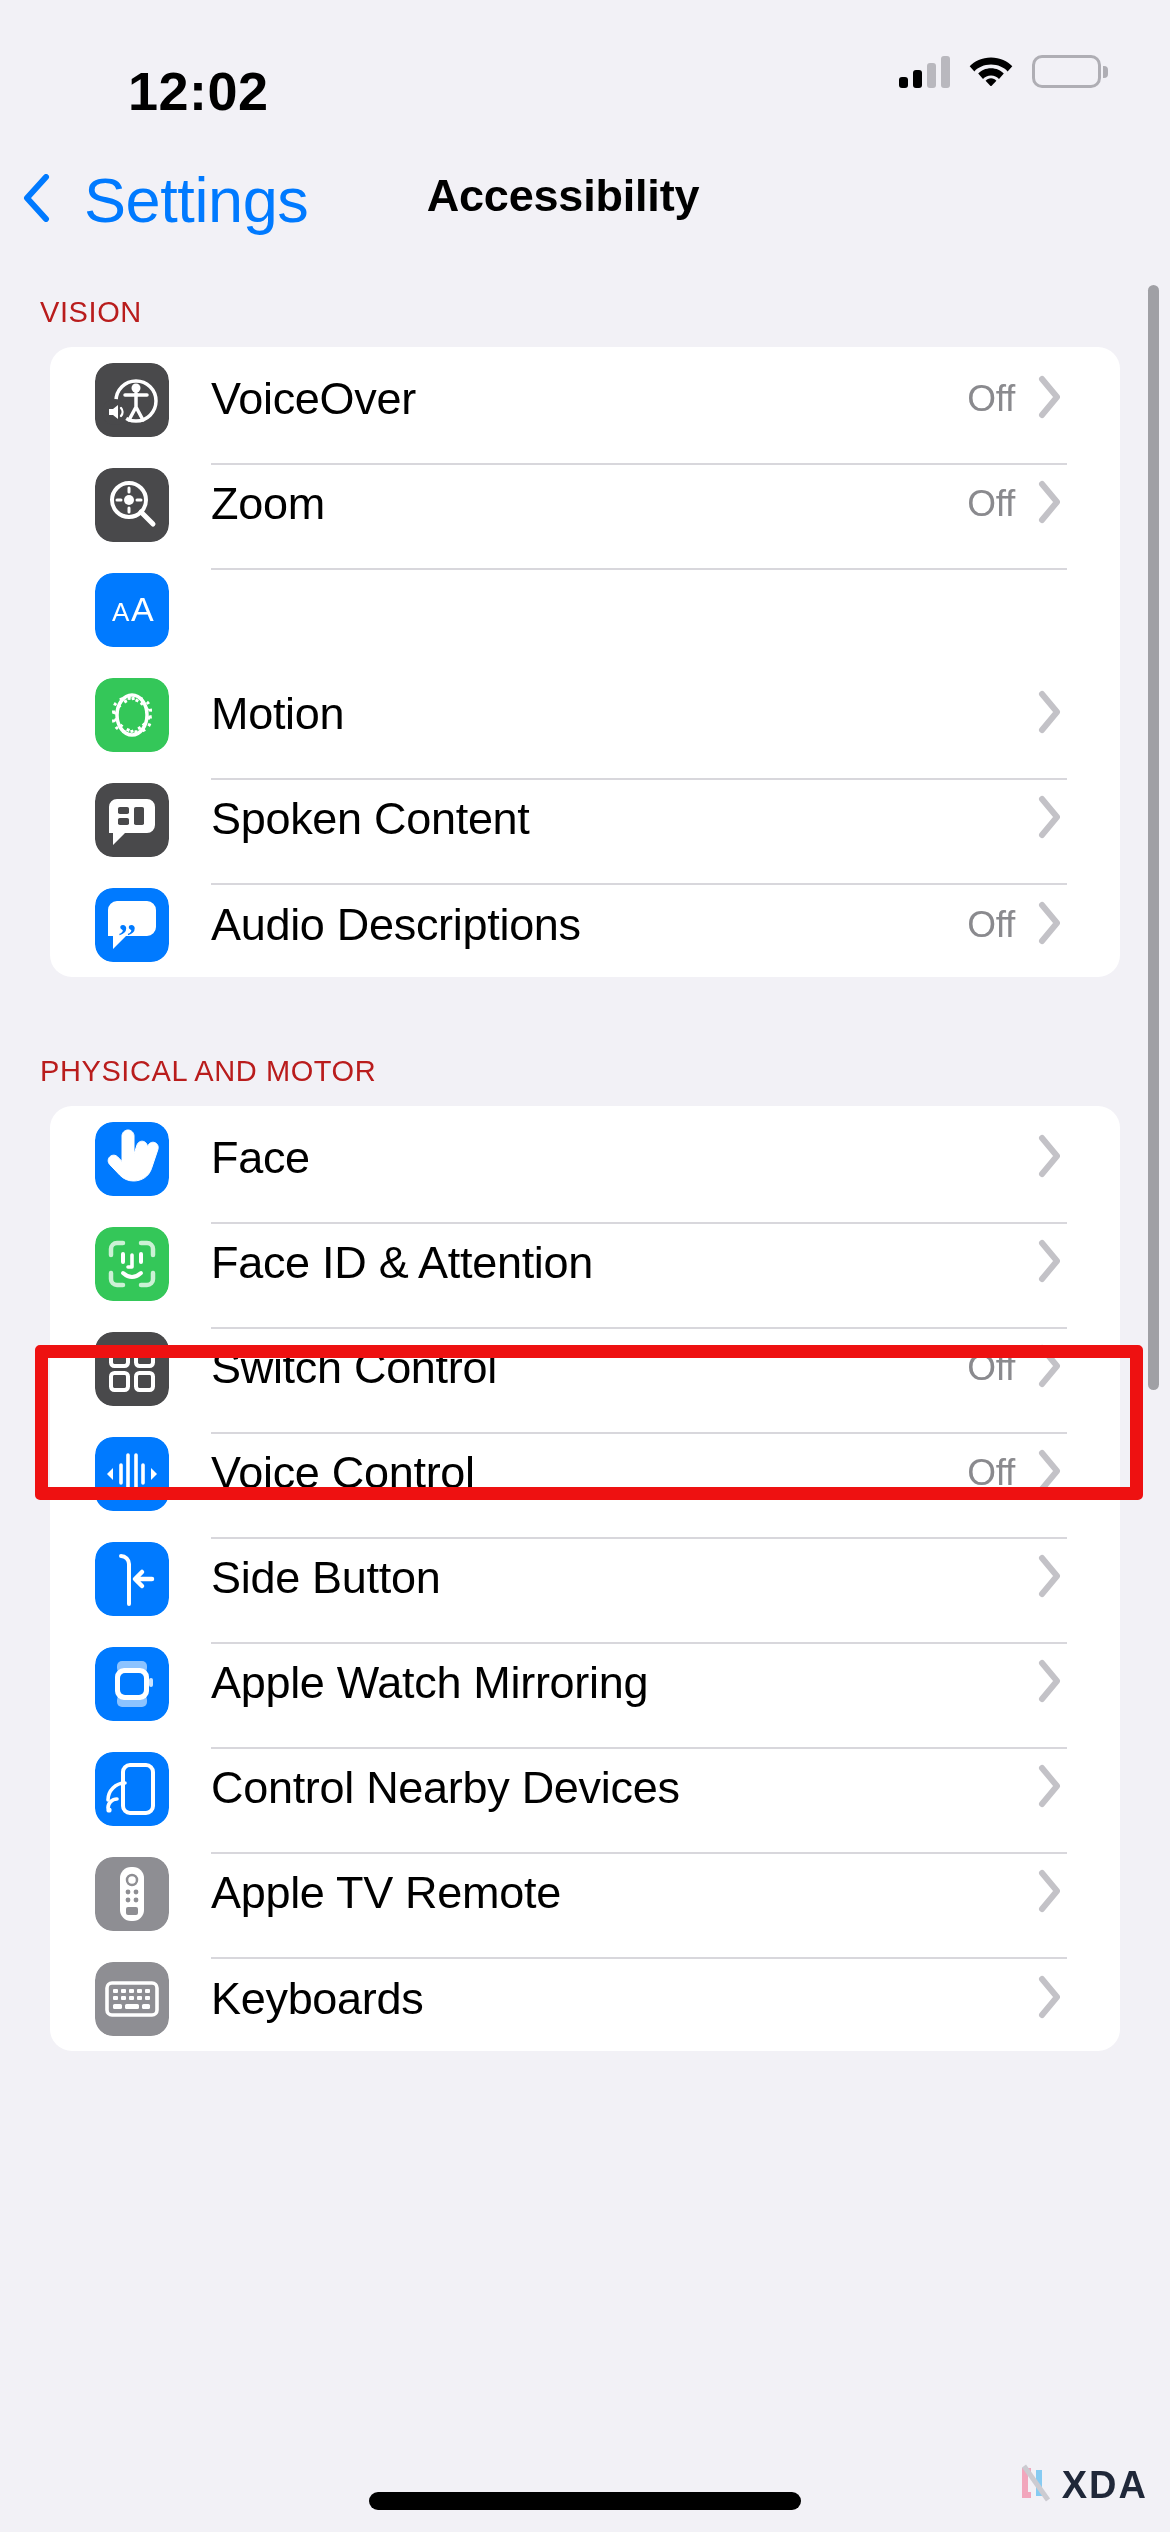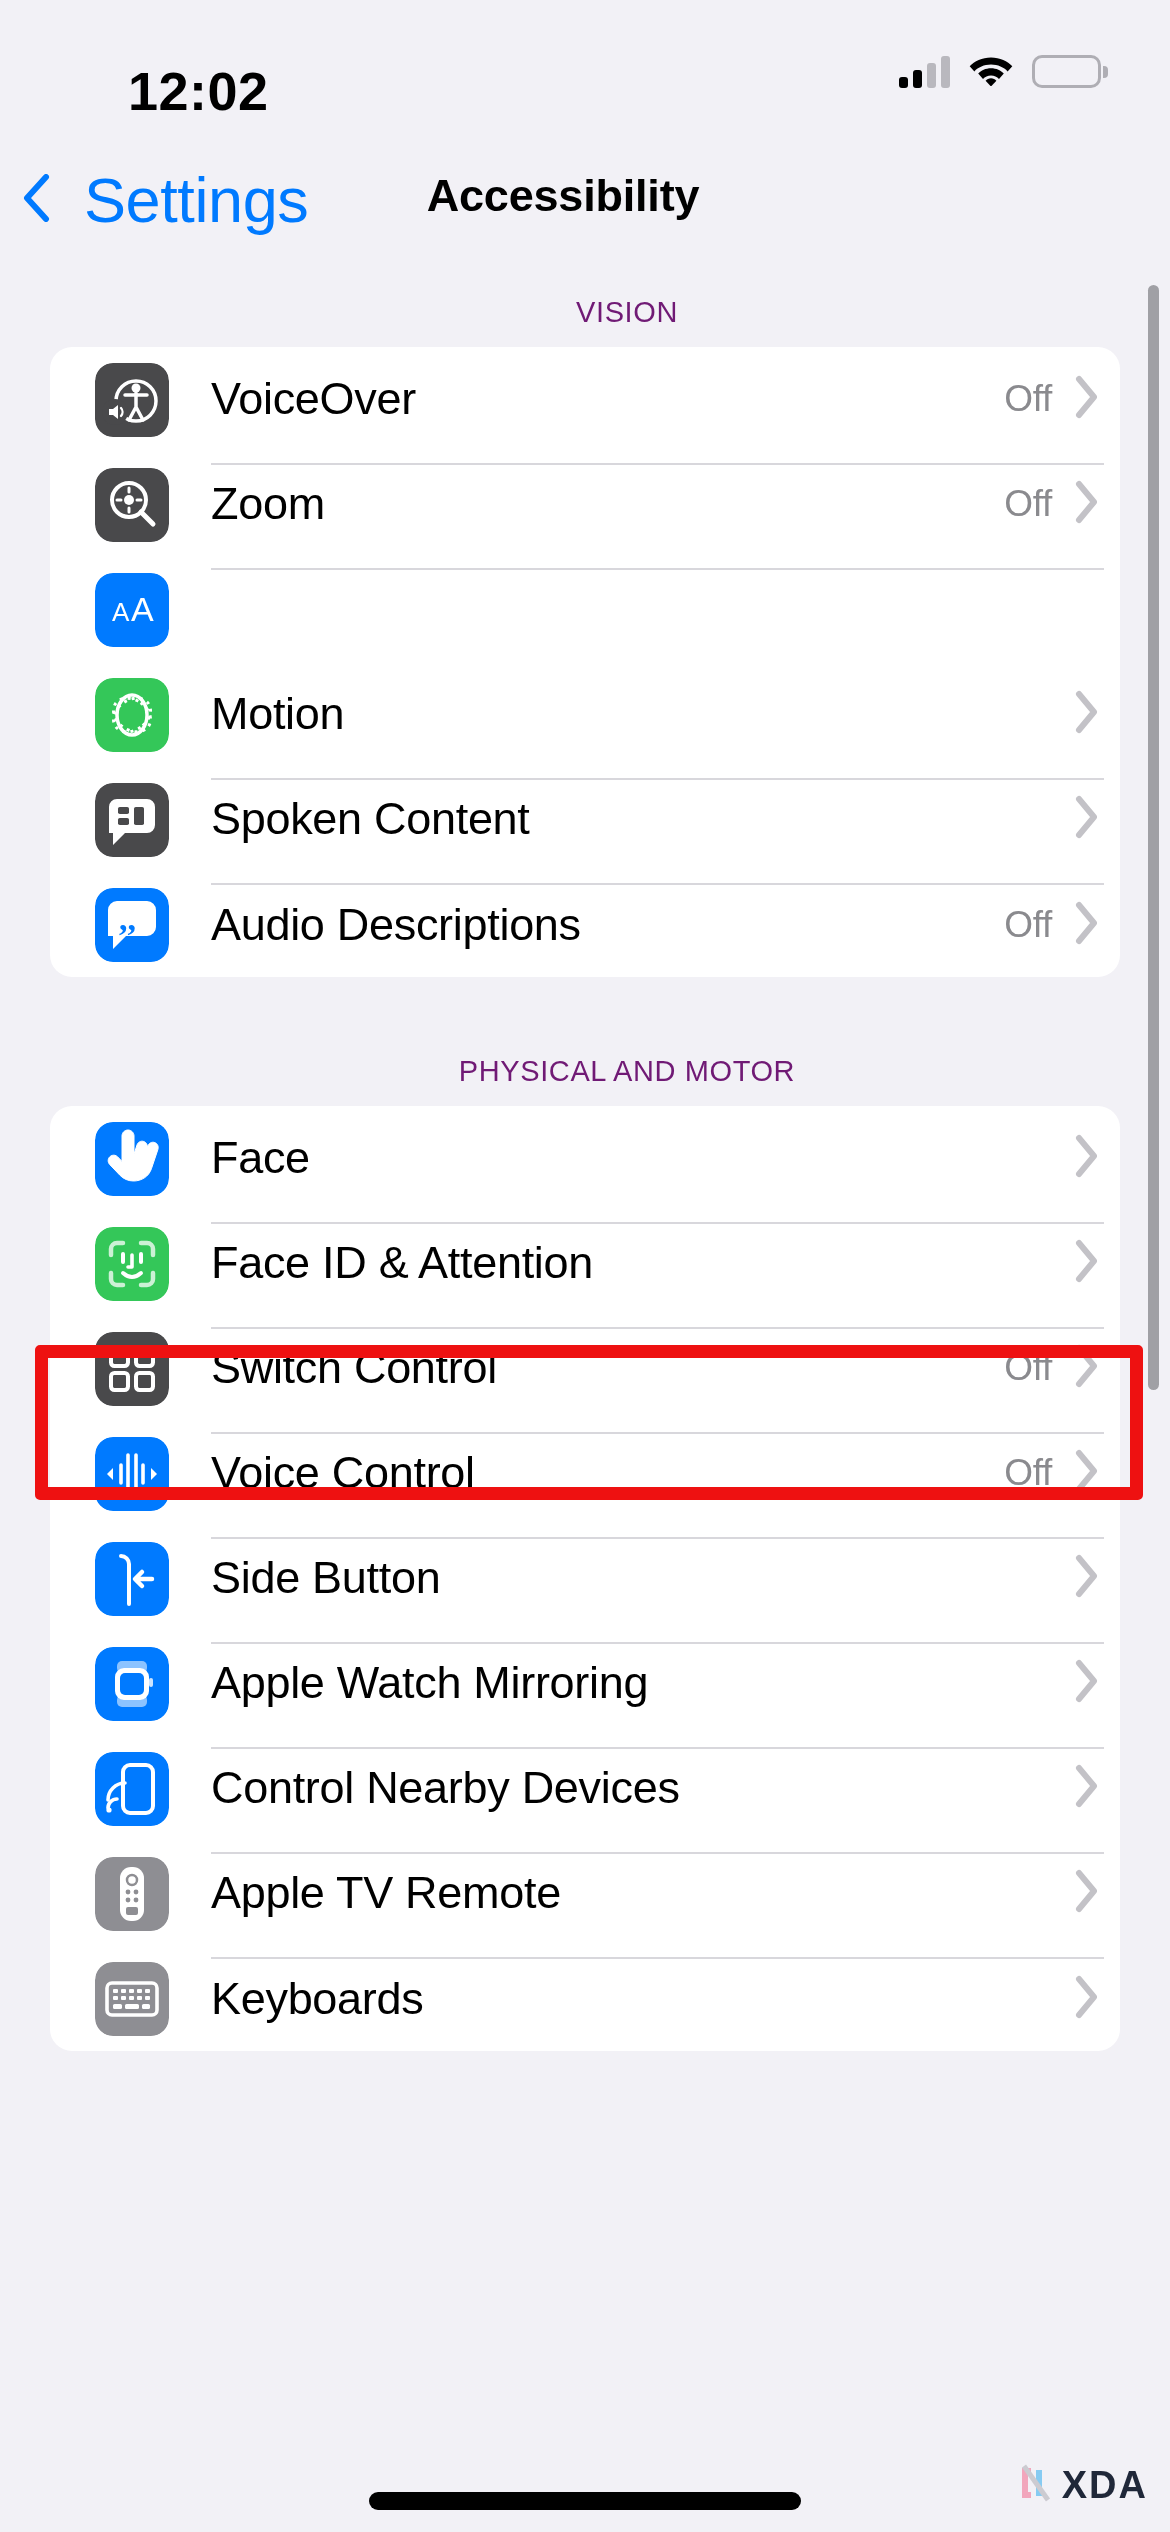--- a/index.html
+++ b/index.html
@@ -66,33 +66,33 @@
     text-align:center; font-size:45px; font-weight:700;
     color:#000; letter-spacing:-0.2px;
   }
 
   
   #content {
     position:absolute; top:268px; left:0;
     width:1170px; height:2264px;
   }
   .section-header {
-    font-size:29px; color:#701a75; letter-spacing:0.6px;
-    padding-left:84px; text-transform:uppercase;text-align:center;
+    font-size:29px; color:#b91c1c; letter-spacing:0.6px;
+    padding-left:40px; text-transform:uppercase;
   }
   .card {
     margin:0 50px 0 50px;
     background:#FFFFFF;
     border-radius:22px;
     overflow:hidden;
   }
   .row {
     display:flex; align-items:center;
     height:105px; position:relative;
-    padding-left:45px; padding-right:16px;
+    padding-left:45px; padding-right:53px;
     cursor:pointer;
   }
   .row-icon {
     width:74px; height:74px; border-radius:18px;
     flex:0 0 74px;
     display:flex; align-items:center; justify-content:center;
     overflow:hidden;
   }
   .row-body {
     flex:1 1 auto; height:131px;

